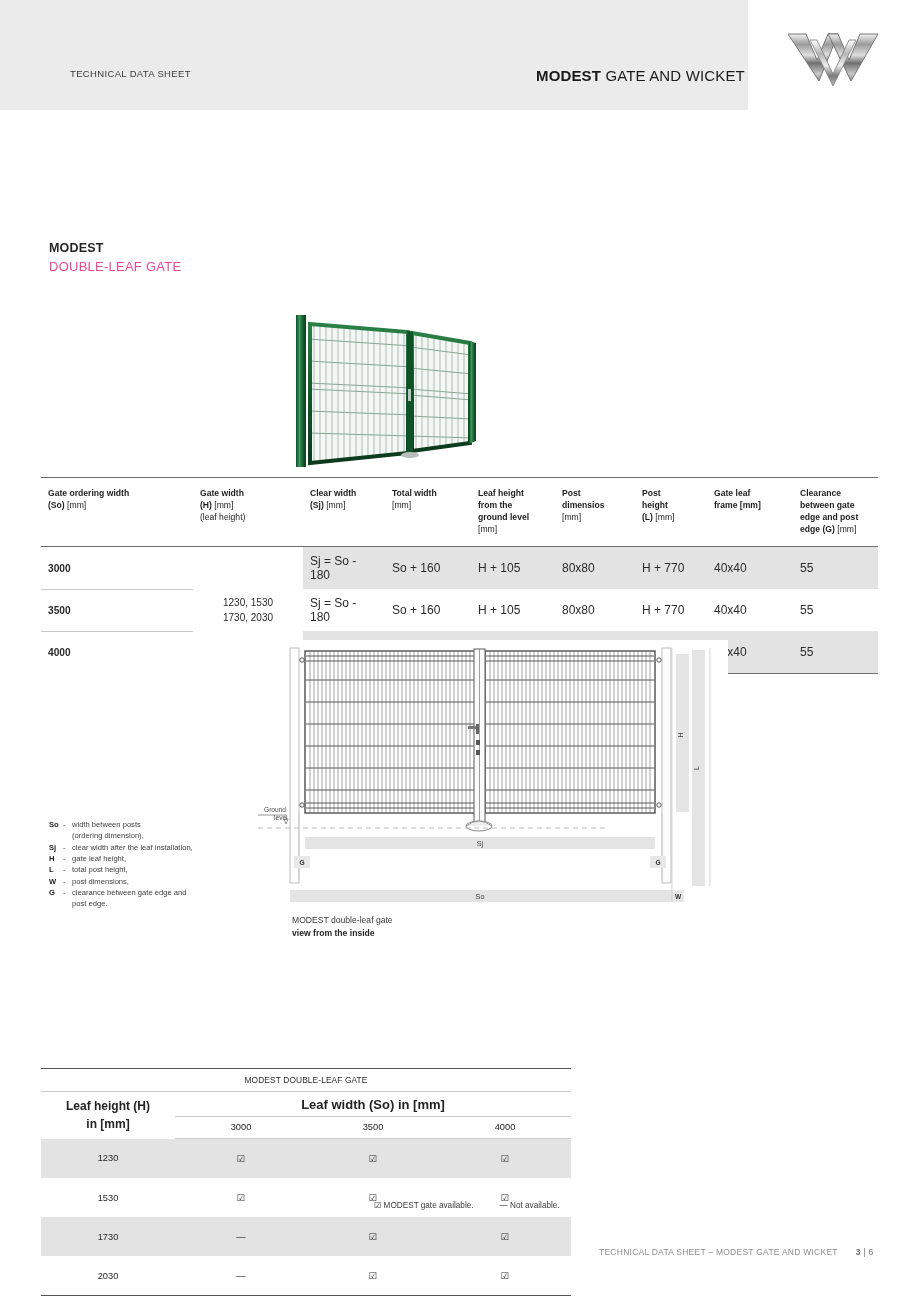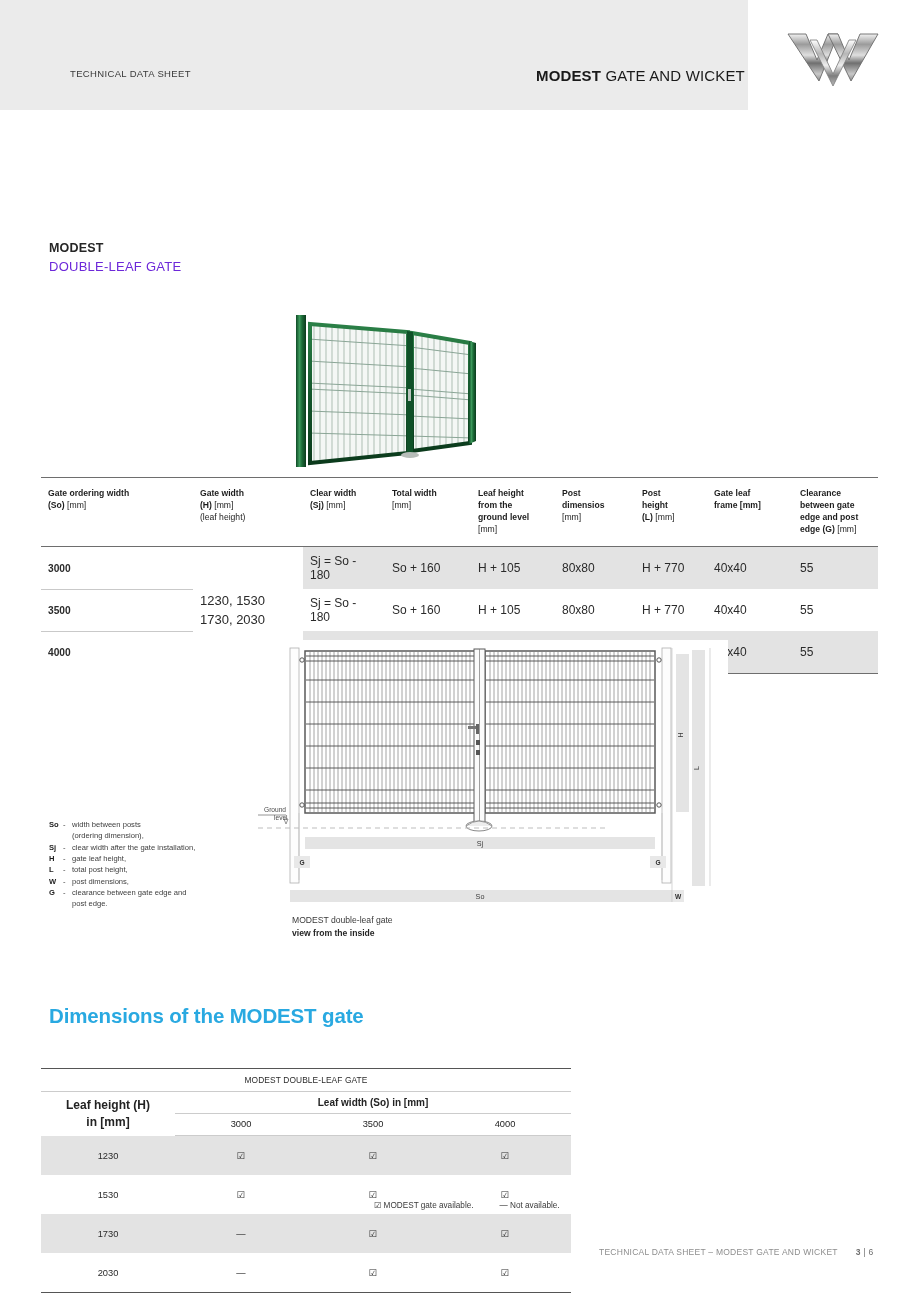--- a/index.html
+++ b/index.html
@@ -47,21 +47,21 @@
     color: #29a9e1; letter-spacing: -.15px;
     white-space: nowrap;
   }
   .prod-name {
     position: absolute; left: 49px; top: 241px;
     font-size: 12.5px; font-weight: 700; color: #262626;
     letter-spacing: .2px;
   }
   .prod-sub {
     position: absolute; left: 49px; top: 259px;
-    font-size: 13px; font-weight: 400; color: #6d28d9;
+    font-size: 13px; font-weight: 400; color: #ec4899;
     letter-spacing: .25px;
   }
 
   
   .photo {
     position: absolute; left: 288px; top: 305px;
     width: 225px; height: 168px;
   }
 
   
@@ -81,21 +81,21 @@
   .main-table td {
     font-size: 12px; color: #2a2a2a;
     padding: 7px 7px; height: 22px;
     vertical-align: middle;
   }
   .main-table tr.shade td.dcell { background: #e3e3e3; }
   .main-table td.ocell { border-bottom: .9px solid #c9c9c9; }
   .main-table tr:last-child td.ocell { border-bottom: none; }
   .main-table tr.lastrow td { border-bottom: 1.4px solid #6e6e6e; }
   .main-table td.hcell {
-    font-size: 13px; line-height: 1.45;
+    text-align: center; font-size: 10px; line-height: 1.45;
     border-bottom: none; color: #2a2a2a;
   }
   .main-table td.ocell { font-size: 10.2px; font-weight: 700; color: #2b2b2b; }
 
   
   .drawing { position: absolute; left: 258px; top: 640px; width: 470px; height: 275px; }
   .drawing-caption {
     position: absolute; left: 292px; top: 914px;
     font-size: 8.6px; line-height: 1.5; color: #3a3a3a;
   }
@@ -114,21 +114,21 @@
   
   .dim-table { position: absolute; left: 41px; top: 1068px; width: 530px; }
   .dim-table table { border-collapse: collapse; width: 530px; table-layout: fixed; }
   .dim-table .toprow td {
     font-size: 8.4px; text-align: center; color: #2b2b2b;
     padding: 6px 0 6px 0;
     border-top: 1.3px solid #555; border-bottom: .9px solid #ccc;
     letter-spacing: .1px;
   }
   .dim-table .subrow td {
-    font-size: 10px; text-align: center; color: #232323;
+    font-size: 13px; text-align: center; color: #232323;
     padding: 5px 0 4px 0; font-weight: 700;
     border-bottom: .9px solid #ccc; vertical-align: middle;
   }
   .dim-table .subrow td.lh {
     font-size: 12px; line-height: 1.45; border-bottom: none;
     vertical-align: middle;
   }
   .dim-table .subrow td.lw { border-bottom: .9px solid #ccc; font-weight: 700; }
   .dim-table .hdr2 td {
     font-size: 9.3px; text-align: center; color: #232323;
@@ -578,21 +578,21 @@
   <div class="legend">
     <div class="row">
       <span class="sym">So</span>
       <span class="dash">-</span>
       <span>width between posts</span>
     </div>
     <div class="cont">(ordering dimension),</div>
     <div class="row">
       <span class="sym">Sj</span>
       <span class="dash">-</span>
-      <span>clear width after the gate installation,</span>
+      <span>clear width after the leaf installation,</span>
     </div>
     <div class="row">
       <span class="sym">H</span>
       <span class="dash">-</span>
       <span>gate leaf height,</span>
     </div>
     <div class="row">
       <span class="sym">L</span>
       <span class="dash">-</span>
       <span>total post height,</span>
@@ -603,21 +603,20 @@
       <span>post dimensions,</span>
     </div>
     <div class="row">
       <span class="sym">G</span>
       <span class="dash">-</span>
       <span>clearance between gate edge and</span>
     </div>
     <div class="cont">post edge.</div>
   </div>
 
-  <div class="section-title">Dimensions of the MODEST gate</div>
 
   <div class="dim-table">
     <table>
       <colgroup>
           <col style="width:134px">
           <col style="width:132px">
           <col style="width:132px">
           <col style="width:132px">
         </colgroup>
       <tbody>

